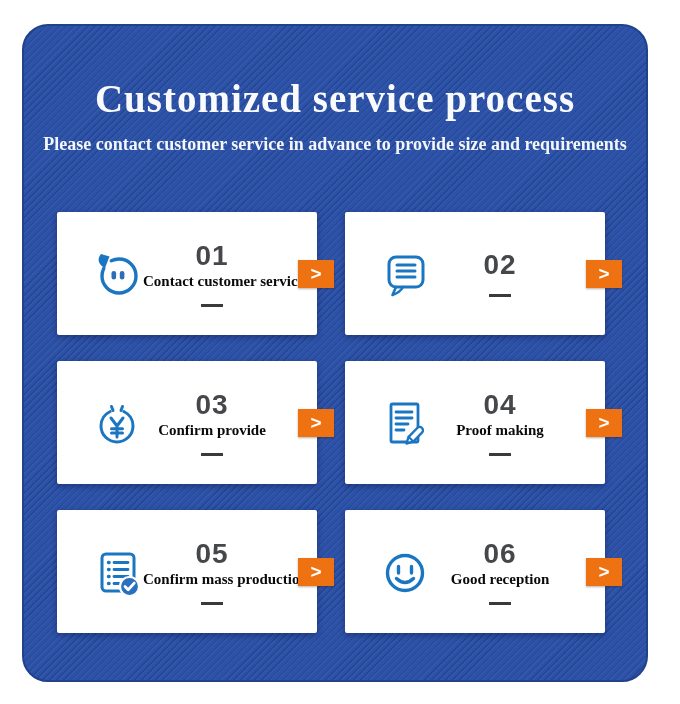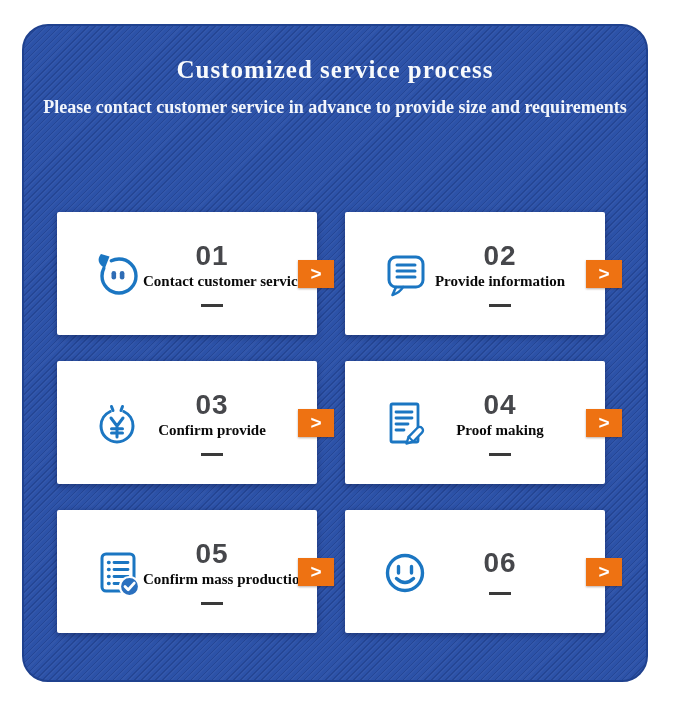--- a/index.html
+++ b/index.html
@@ -16,25 +16,25 @@
     box-sizing:border-box;
     border-radius:26px;
     border:2px solid #1f418e;
     background-color:#2c52a8;
     background-image:repeating-linear-gradient(135deg,
       rgba(12,28,80,0.22) 0px, rgba(12,28,80,0.22) 1px,
       rgba(255,255,255,0.03) 1px, rgba(255,255,255,0.03) 2.5px,
       transparent 2.5px, transparent 5px);
   }
   .page-title{
-    margin-top:30px;
+    margin-top:50px;
     text-align:center;
     font-family:"Liberation Serif",serif;
     font-weight:700;
-    font-size:25px;
+    font-size:39px;
     letter-spacing:1px;
     color:#f8fafc;
   }
   .page-subtitle{
     margin-top:13px;
     text-align:center;
     font-family:"Liberation Serif",serif;
     font-weight:700;
     font-size:18px;
     color:#f3f6fb;
@@ -137,21 +137,20 @@
     <div class="card">
       <div class="icon-box">
         <svg width="52" height="52" viewBox="0 0 52 52">
           <rect class="st" x="10" y="9" width="34" height="30" rx="7" stroke-width="3"></rect>
           <path class="st" d="M18 17 H36 M18 23 H36 M18 29 H36" stroke-width="3"></path>
           <path class="st" d="M17 39 L13.5 47 Q21 44.5 24 39" stroke-width="2.6"></path>
         </svg>
       </div>
       <div class="content">
         <div class="step-number">02</div>
-        <div class="step-label">Provide information</div>
         <div class="step-dash"></div>
       </div>
       <button class="arrow-btn">&gt;</button>
     </div>
 
     <div class="card">
       <div class="icon-box">
         <svg width="52" height="52" viewBox="0 0 52 52">
           <circle class="st" cx="26" cy="29" r="16" stroke-width="3" pathLength="100" stroke-dasharray="86 14" stroke-dashoffset="-82"></circle>
           <path class="st" d="M20.5 9.5 L22 13.5 M31.5 9.5 L30 13.5" stroke-width="3"></path>
@@ -204,19 +203,20 @@
     <div class="card">
       <div class="icon-box">
         <svg width="52" height="52" viewBox="0 0 52 52">
           <circle class="st" cx="26" cy="27" r="17.5" stroke-width="3.4"></circle>
           <path class="st" d="M19.5 20.5 V27 M32.5 20.5 V27" stroke-width="3.4"></path>
           <path class="st" d="M17.5 32.5 Q26 40.5 34.5 32.5" stroke-width="3.4"></path>
         </svg>
       </div>
       <div class="content">
         <div class="step-number">06</div>
+        <div class="step-label">Good reception</div>
         <div class="step-dash"></div>
       </div>
       <button class="arrow-btn">&gt;</button>
     </div>
 
   </div>
 </div>
 
 </body></html>

